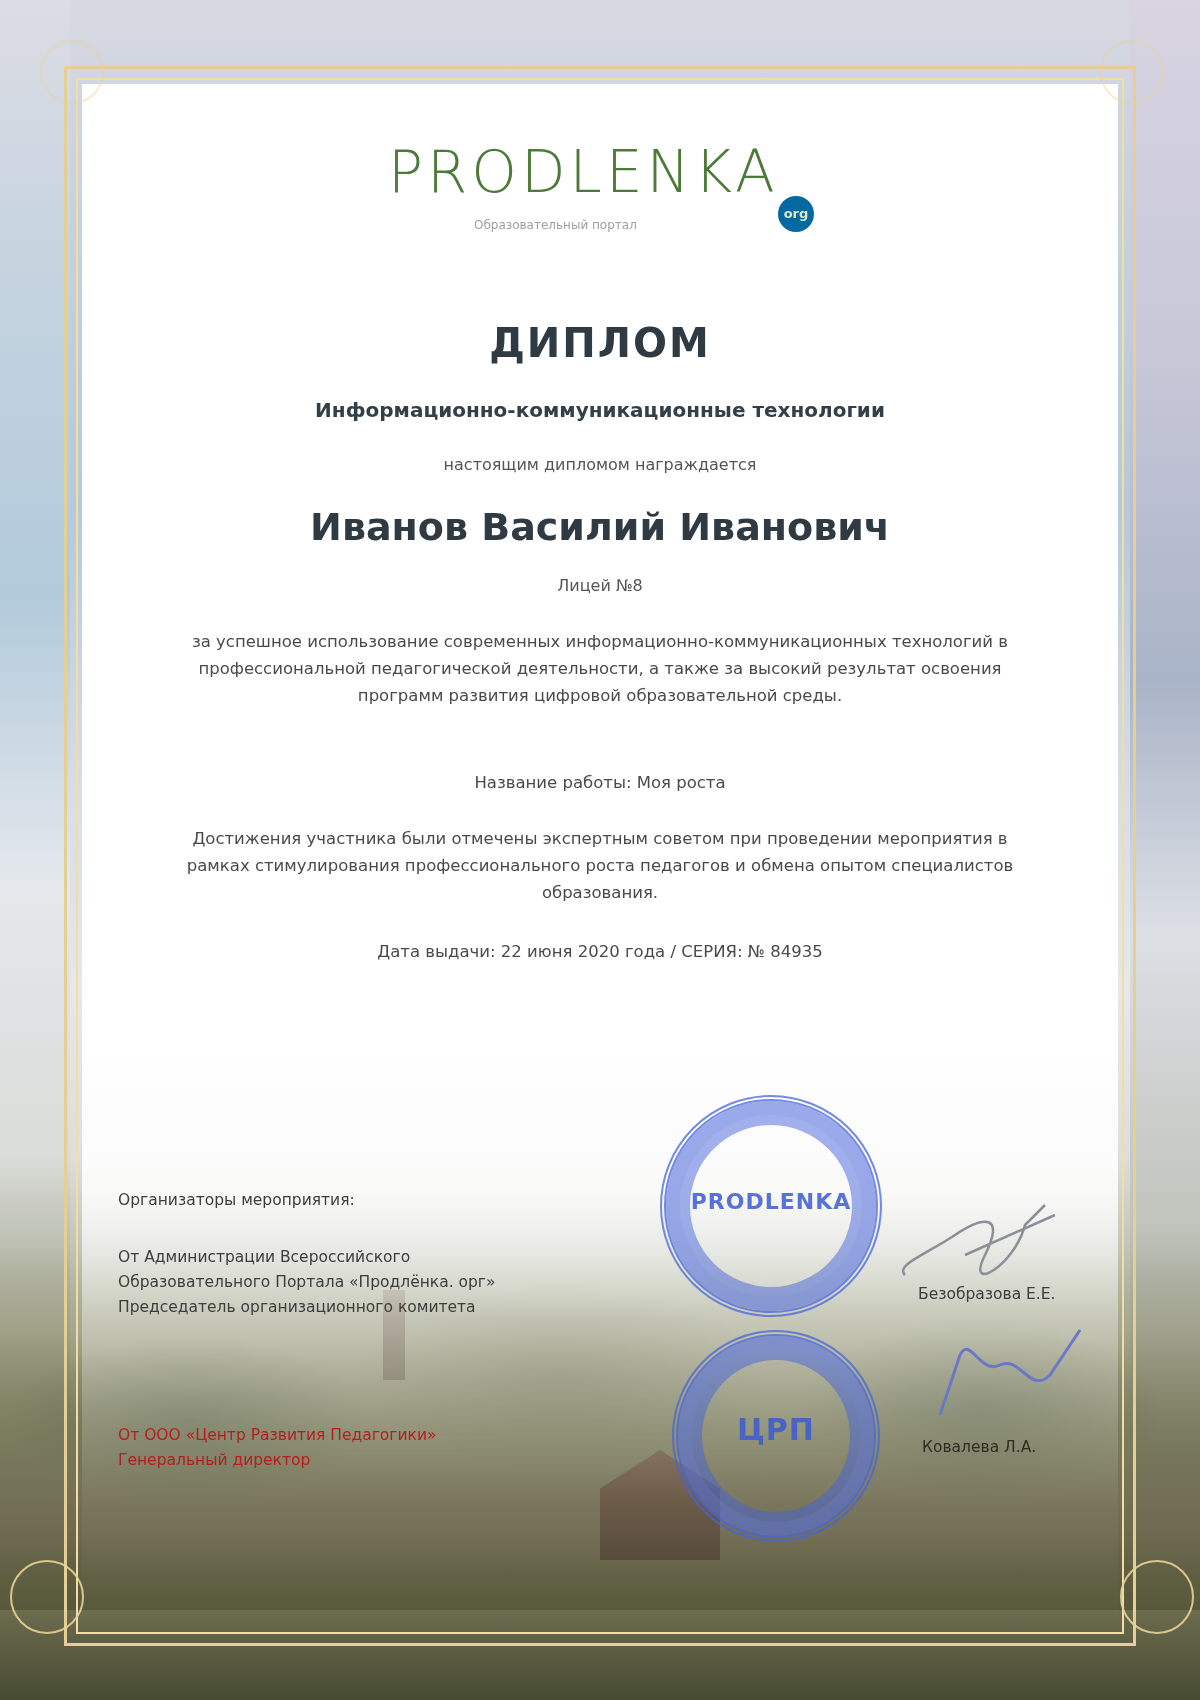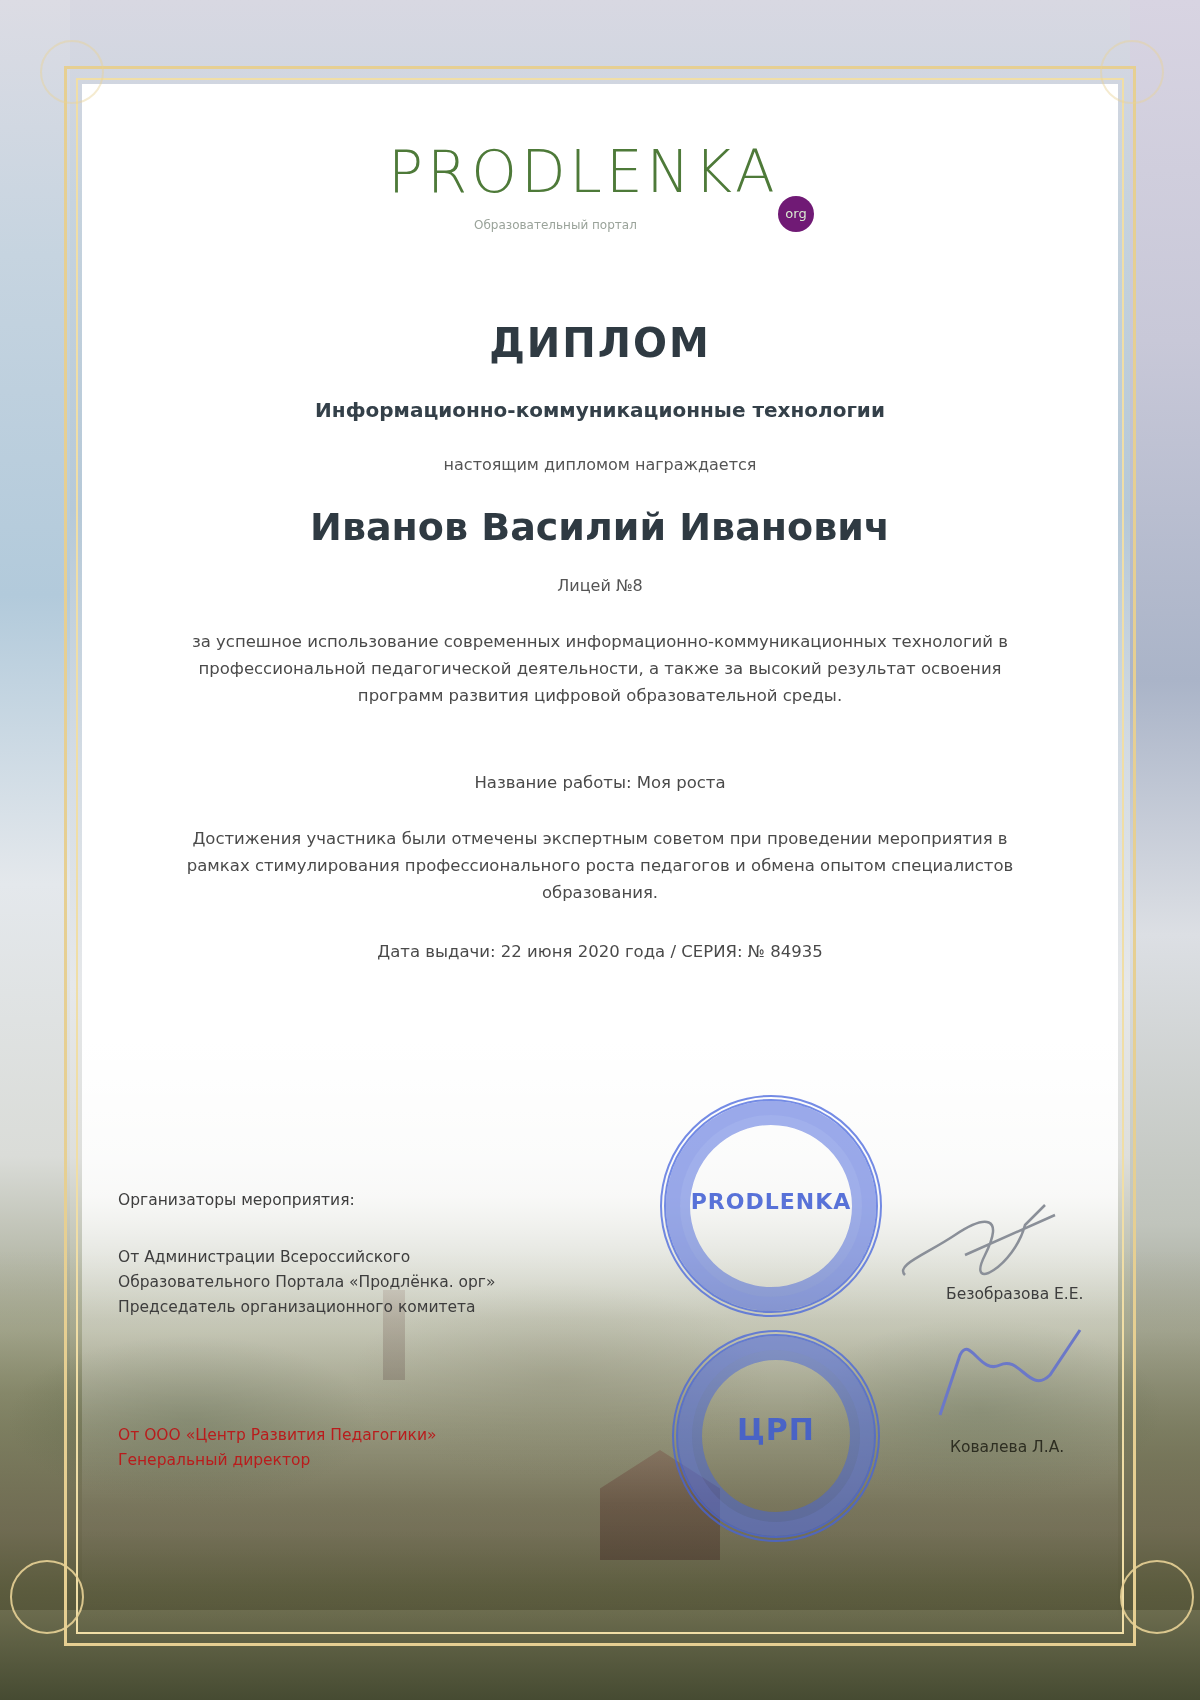--- a/index.html
+++ b/index.html
@@ -62,42 +62,42 @@
   .logo {
     position: absolute; left: 388px; top: 138px; width: 440px; height: 100px;
   }
   .logo-word {
     position: absolute; left: 0; top: 0;
     font-family: "DejaVu Sans", sans-serif; font-weight: 300;
     font-size: 58px; letter-spacing: 4px; color: #4e7a39;
   }
   .logo-org {
     position: absolute; left: 390px; top: 58px; width: 36px; height: 36px;
-    border-radius: 50%; background: #701a75; color: #d9ead0;
-    font-size: 13px; line-height: 36px; text-align: center; font-weight: normal;
+    border-radius: 50%; background: #0369a1; color: #d9ead0;
+    font-size: 13px; line-height: 36px; text-align: center; font-weight: bold;
   }
   .logo-sub {
     position: absolute; left: 86px; top: 80px; color: #9aa39a; font-size: 12px;
   }
   .center-block { position: absolute; left: 150px; width: 900px; text-align: center; color: #3a3f44; }
   .title { top: 320px; font-size: 40px; font-weight: bold; color: #2f3a42; letter-spacing: 2px; }
   .subject { top: 398px; font-size: 20px; font-weight: bold; color: #344049; }
   .awarded { top: 455px; font-size: 16px; color: #555; }
   .name { top: 505px; font-size: 38px; font-weight: bold; color: #2f3a42; }
   .school { top: 576px; font-size: 16px; color: #555; }
   .reason { top: 628px; font-size: 16.5px; line-height: 27px; color: #4a4a4a; left: 160px; width: 880px; }
   .work { top: 773px; font-size: 16.5px; color: #4a4a4a; }
   .achievement { top: 825px; font-size: 16.5px; line-height: 27px; color: #4a4a4a; left: 160px; width: 880px; }
   .issue { top: 942px; font-size: 16.5px; color: #4a4a4a; }
 
   .org-text { position: absolute; left: 118px; font-size: 15.5px; line-height: 25px; color: #3d3d3d; margin-top: 20px; }
   .org-heading { top: 1168px; }
   .org1 { top: 1225px; }
   .org2 { top: 1403px; color: #b91c1c; }
-  .signer { position: absolute; font-size: 15.5px; color: #3d3d3d; margin-left: 28px; }
+  .signer { position: absolute; font-size: 15.5px; color: #3d3d3d; }
   .signer1 { left: 918px; top: 1285px; }
   .signer2 { left: 922px; top: 1438px; color: #2e2e22; }
 
   .stamp {
     position: absolute; border-radius: 50%;
     border: 6px double rgba(70,100,220,0.75);
     box-shadow: inset 0 0 0 14px rgba(120,140,230,0.18), inset 0 0 0 22px rgba(255,255,255,0), inset 0 0 0 24px rgba(70,100,220,0.5);
   }
   .stamp1 { left: 660px; top: 1095px; width: 210px; height: 210px; }
   .stamp2 { left: 672px; top: 1330px; width: 196px; height: 200px; }

